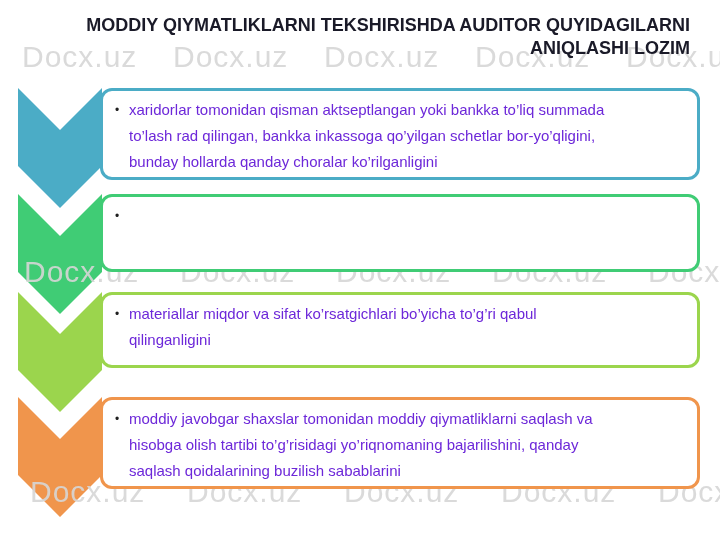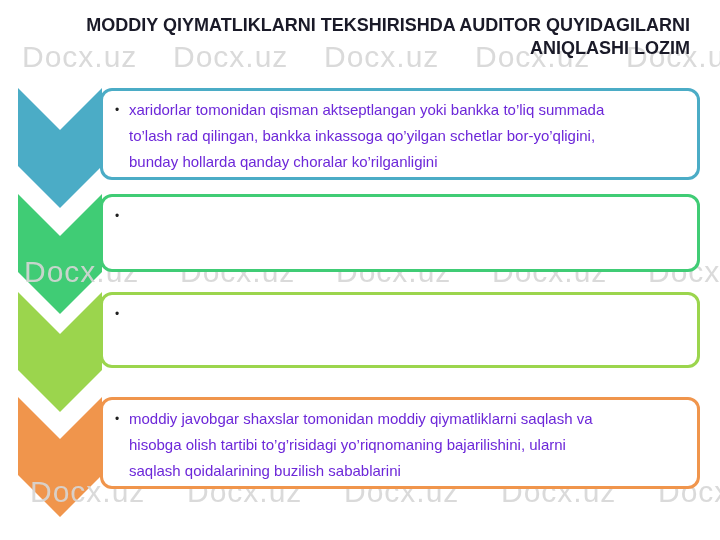--- a/index.html
+++ b/index.html
@@ -103,21 +103,23 @@
     <span class="bullet">•</span>
     <div class="item-text">xaridorlar tomonidan qisman aktseptlangan yoki bankka to’liq summada
 to’lash rad qilingan, bankka inkassoga qo’yilgan schetlar bor-yo’qligini,
 bunday hollarda qanday choralar ko’rilganligini</div>
   </div>
   <div class="item-box" style="top: 194px; min-height: 78px; border-color: rgb(64, 204, 117);">
     <span class="bullet">•</span>
   </div>
   <div class="item-box" style="top: 292px; min-height: 76px; border-color: rgb(155, 213, 77);">
     <span class="bullet">•</span>
+    <div class="item-text">materiallar miqdor va sifat ko’rsatgichlari bo’yicha to’g’ri qabul
+qilinganligini</div>
   </div>
   <div class="item-box" style="top: 397px; min-height: 84px; border-color: rgb(240, 149, 76);">
     <span class="bullet">•</span>
     <div class="item-text">moddiy javobgar shaxslar tomonidan moddiy qiymatliklarni saqlash va
-hisobga olish tartibi to’g’risidagi yo’riqnomaning bajarilishini, ularni
+hisobga olish tartibi to’g’risidagi yo’riqnomaning bajarilishini, qanday
 saqlash qoidalarining buzilish sabablarini</div>
   </div>
 
 </div>
 
 </body></html>

